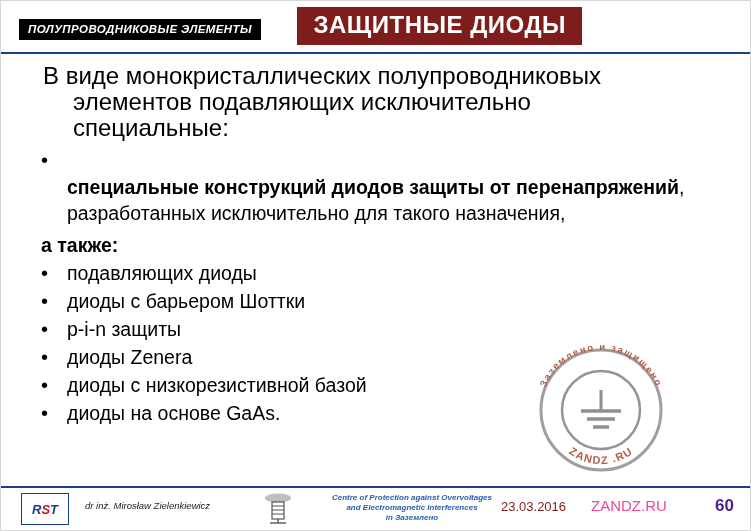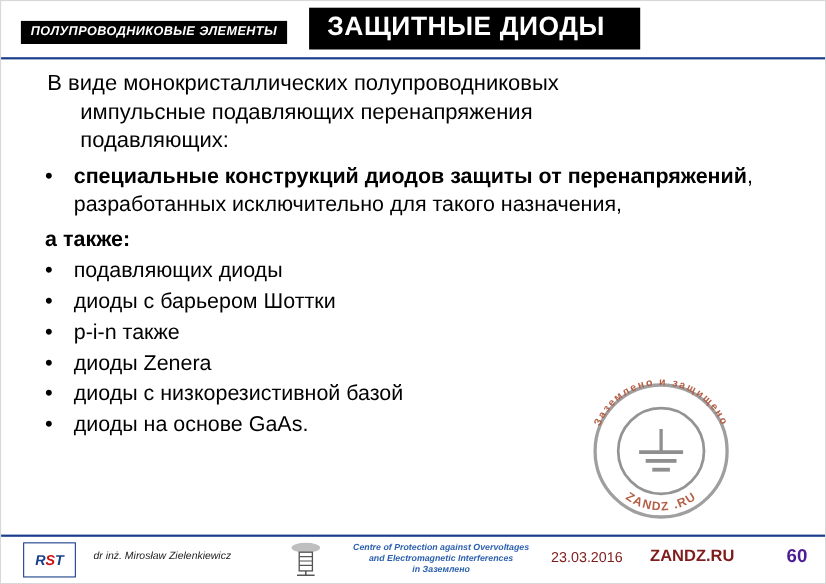--- a/index.html
+++ b/index.html
@@ -41,47 +41,47 @@
     font-weight: bold;
     font-style: italic;
     letter-spacing: 0.4px;
     padding: 4px 9px 5px 9px;
     white-space: nowrap;
   }
   .hdr-right {
     position: absolute;
     right: 14px;
     top: 6px;
-    background: #000000;
+    background: #7f1d1d;
     color: #ffffff;
     font-size: 24px;
     font-weight: bold;
     letter-spacing: 0.5px;
-    padding: 4px 32px 6px 16px;
+    padding: 4px 16px 6px 16px;
     white-space: nowrap;
   }
   .hdr-rule {
     position: absolute;
     left: 0;
     top: 51px;
     width: 751px;
     height: 2px;
     background: #1a3e8c;
   }
 
   
   .content {
     position: absolute;
     left: 40px;
     top: 62px;
     width: 690px;
     color: #000000;
   }
   .intro {
-    font-size: 20px;
+    font-size: 24px;
     line-height: 26px;
     margin: 0 0 4px 0;
     padding-left: 2px;
   }
   .intro .l2 { display: block; padding-left: 30px; }
 
   .bullet-row {
     display: flex;
     align-items: flex-start;
     margin-top: 6px;
@@ -90,20 +90,21 @@
     width: 26px;
     flex: 0 0 26px;
     font-size: 20px;
     line-height: 26px;
     text-align: left;
   }
   .bullet-text {
     flex: 1 1 auto;
     font-size: 19.5px;
     line-height: 26px;
+    margin-top: 27px;
   }
   .bullet-text b { font-weight: bold; }
 
   .alsotitle {
     font-size: 19.5px;
     font-weight: bold;
     margin: 8px 0 2px 0;
   }
   .list {
     margin: 0;
@@ -179,21 +180,21 @@
   }
   .center-logo {
     position: absolute;
     left: 258px;
     top: 5px;
     width: 38px;
     height: 34px;
   }
   .center-text {
     position: absolute;
-    left: 305px;
+    left: 316px;
     top: 7px;
     width: 190px;
     font-size: 8px;
     font-weight: bold;
     font-style: italic;
     color: #2a5fae;
     line-height: 10px;
     text-align: center;
   }
   .footer-date {
@@ -202,22 +203,22 @@
     top: 13px;
     font-size: 13px;
     color: #7f1d1d;
     font-weight: normal;
   }
   .footer-site {
     position: absolute;
     left: 590px;
     top: 11px;
     font-size: 15px;
-    color: #7f1d1d;
-    font-weight: bold;
+    color: #ec4899;
+    font-weight: normal;
     text-align: center;
   }
   .footer-page {
     position: absolute;
     right: 18px;
     top: 10px;
     font-size: 17px;
     color: #4c1d95;
     font-weight: bold;
   }
@@ -230,43 +231,43 @@
   <div class="header">
     <div class="hdr-left">ПОЛУПРОВОДНИКОВЫЕ ЭЛЕМЕНТЫ</div>
     <div class="hdr-right">ЗАЩИТНЫЕ ДИОДЫ</div>
     <div class="hdr-rule"></div>
   </div>
 
   <div class="content">
 
     <p class="intro">
       <span>В виде монокристаллических полупроводниковых</span>
-      <span class="l2">импульсные подавляющих перенапряжения</span>
-      <span class="l2">подавляющих:</span>
+      <span class="l2">элементов подавляющих исключительно</span>
+      <span class="l2">специальные:</span>
     </p>
 
     <div class="bullet-row">
       <span class="bullet-dot">•</span>
       <span class="bullet-text"><b>специальные конструкций диодов защиты от перенапряжений</b><span>, разработанных исключительно для такого назначения,</span></span>
     </div>
 
     <div class="alsotitle">а также:</div>
 
     <ul class="list">
       <li>
         <span class="dot">•</span>
         <span>подавляющих диоды</span>
       </li>
       <li>
         <span class="dot">•</span>
         <span>диоды с барьером Шоттки</span>
       </li>
       <li>
         <span class="dot">•</span>
-        <span>p-i-n также</span>
+        <span>p-i-n защиты</span>
       </li>
       <li>
         <span class="dot">•</span>
         <span>диоды Zenera</span>
       </li>
       <li>
         <span class="dot">•</span>
         <span>диоды с низкорезистивной базой</span>
       </li>
       <li>

